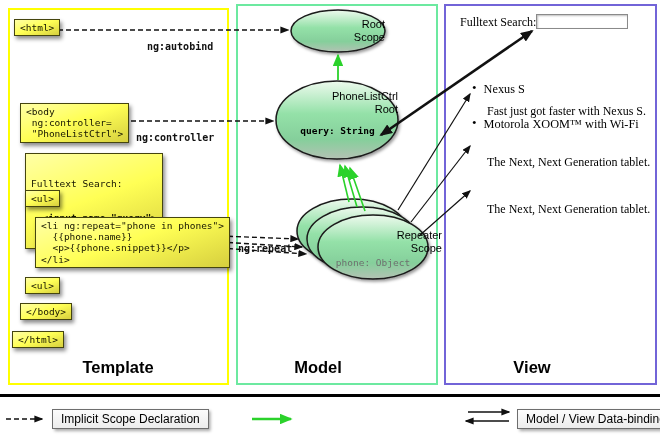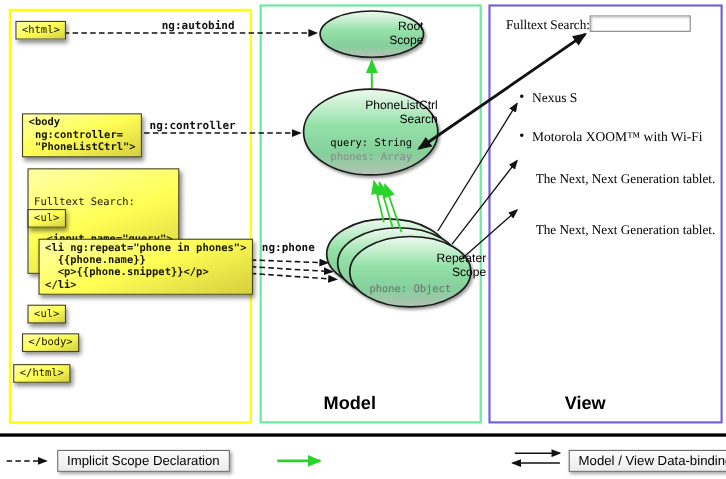--- a/index.html
+++ b/index.html
@@ -8,29 +8,29 @@
   .panel{position:absolute;background:#fff;z-index:0;}
   .panel.template{left:8px;top:8px;width:217px;height:373px;border:2px solid #ffff00;}
   .panel.model{left:236px;top:4px;width:198px;height:377px;border:2px solid #6ce9a0;}
   .panel.view{left:444px;top:4px;width:209px;height:377px;border:2px solid #7264d8;}
   .overlay{position:absolute;left:0;top:0;width:660px;height:435px;z-index:1;pointer-events:none;}
   .code-box{position:absolute;z-index:2;
     background:linear-gradient(160deg,#ffffa6 0%,#ffff55 48%,#d6cf3e 100%);
     border:1px solid #45450f;box-shadow:2px 3px 4px rgba(0,0,0,.45);
     font:9.5px/1.18 "DejaVu Sans Mono","Liberation Mono",monospace;
     color:#151500;padding:2px 5px;white-space:pre;}
-  .code-box.bold{font-weight:700;}
+  .code-box.bold{font-weight:400;}
   .code-box span{display:block;white-space:pre;}
   .code-box .b{font-weight:700;}
-  .arrow-label{position:absolute;z-index:2;font:bold 10px "DejaVu Sans Mono","Liberation Mono",monospace;color:#111;}
+  .arrow-label{position:absolute;z-index:2;font:bold 10px "DejaVu Sans Mono","Liberation Mono",monospace;color:#111;margin-top:23px;}
   .scope-title{position:absolute;z-index:2;font:11px/1.18 "Liberation Sans",sans-serif;
     color:#000;text-align:right;white-space:pre;}
   .scope-prop{position:absolute;z-index:2;font:9.5px/1.2 "DejaVu Sans Mono","Liberation Mono",monospace;
     text-align:center;white-space:pre;}
-  .prop-bold{font-weight:400;color:#000;}
+  .prop-bold{font-weight:700;color:#000;}
   .prop-gray{color:#8a8a8a;}
   .prop-gray2{color:#6f6f6f;}
   .col-label{position:absolute;z-index:2;font:600 16.5px "Liberation Sans",sans-serif;
     color:#000;text-align:center;}
   .vw-text{position:absolute;z-index:2;font:12px "Liberation Serif","DejaVu Serif",serif;
     color:#000;white-space:nowrap;}
   .vw-item-title{font-size:12.3px;}
   .bullet{display:inline-block;margin-right:7px;font-size:13px;transform:translateY(-1px);}
   .search-input{position:absolute;z-index:3;left:536px;top:14px;width:86px;height:13px;
     border:1px solid #8a8a8a;box-shadow:inset 1px 1px 2px rgba(0,0,0,.25);
@@ -121,48 +121,49 @@
 &lt;/li&gt;</div>
 
   <div class="code-box" style="left:25px;top:277px">&lt;ul&gt;</div>
 
   <div class="code-box" style="left:20px;top:303px">&lt;/body&gt;</div>
 
   <div class="code-box" style="left:12px;top:331px">&lt;/html&gt;</div>
 
   <div class="arrow-label" style="left:147px;top:18px">ng:autobind</div>
   <div class="arrow-label" style="left:136px;top:109px">ng:controller</div>
-  <div class="arrow-label" style="left:238px;top:220px">ng:phone</div>
+  <div class="arrow-label" style="left:238px;top:220px">ng:repeat</div>
 
   <div class="scope-title" style="left:293px;top:18px;width:92px">Root
 Scope</div>
 
   <div class="scope-title" style="left:277px;top:90px;width:121px">PhoneListCtrl
-Search</div>
+Root</div>
   <div class="scope-prop prop-bold" style="left:277px;top:125px;width:121px">query: String</div>
-  <div class="scope-prop prop-gray" style="left:277px;top:137px;width:121px">phones: Array</div>
 
   <div class="scope-title" style="left:332px;top:229px;width:110px">Repeater
 Scope</div>
   <div class="scope-prop prop-gray2" style="left:318px;top:257px;width:110px">phone: Object</div>
 
   <div class="vw-text" style="left:460px;top:15px">Fulltext Search:</div>
   <input class="search-input" type="text" value="" style="">
 
   <div class="vw-text vw-item-title" style="left:472px;top:81px">
     <span class="bullet">•</span><span>Nexus S</span>
   </div>
+  <div class="vw-text" style="left:487px;top:104px">Fast just got faster with Nexus S.</div>
 
   <div class="vw-text vw-item-title" style="left:472px;top:116px">
     <span class="bullet">•</span><span>Motorola XOOM™ with Wi-Fi</span>
   </div>
   <div class="vw-text" style="left:487px;top:155px">The Next, Next Generation tablet.</div>
 
   <div class="vw-text" style="left:487px;top:202px">The Next, Next Generation tablet.</div>
 
+  <div class="col-label" style="left:8px;top:358px;width:220px">Template</div>
   <div class="col-label" style="left:236px;top:358px;width:164px">Model</div>
   <div class="col-label" style="left:444px;top:358px;width:176px">View</div>
 
   <div class="separator"></div>
   <div class="legend-box" style="left:52px;top:409px">Implicit Scope Declaration</div>
   <div class="legend-box" style="left:517px;top:409px">Model / View Data-binding</div>
 
 </div>
 
 </body></html>

